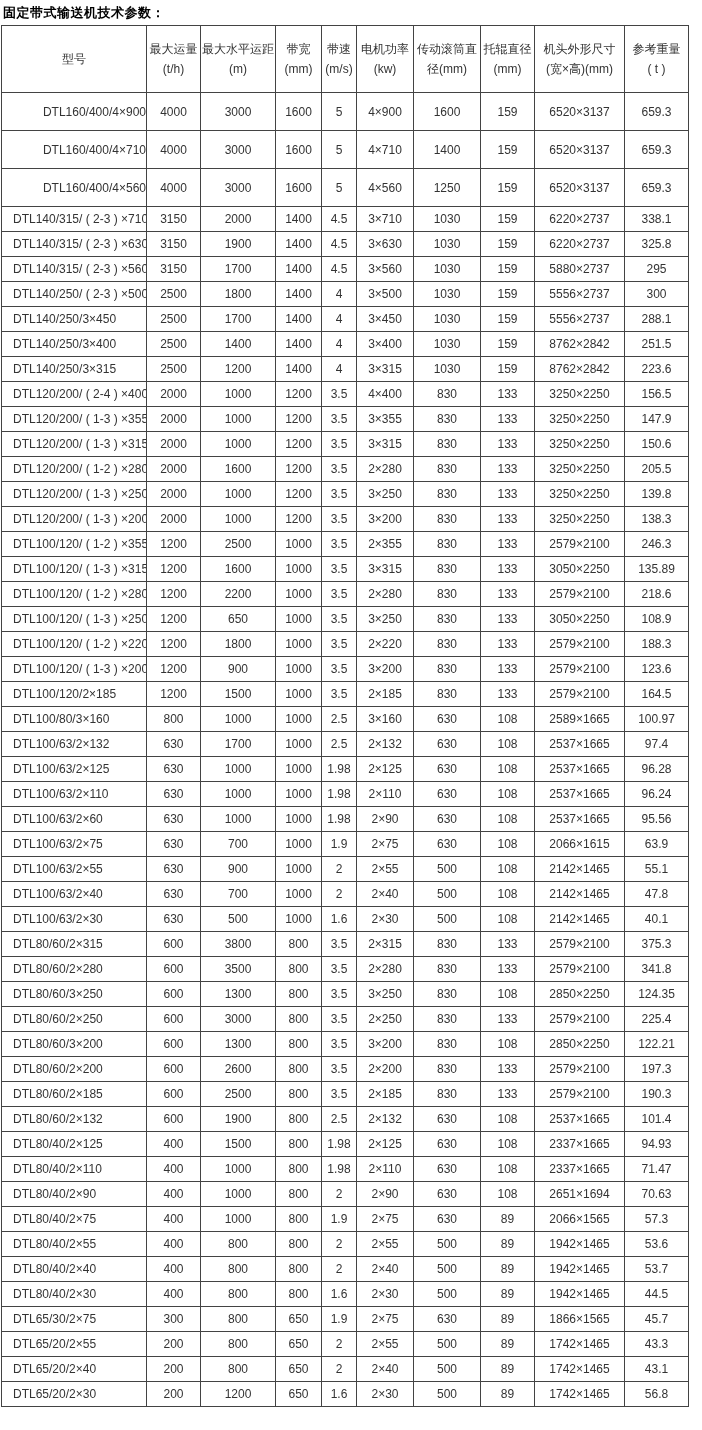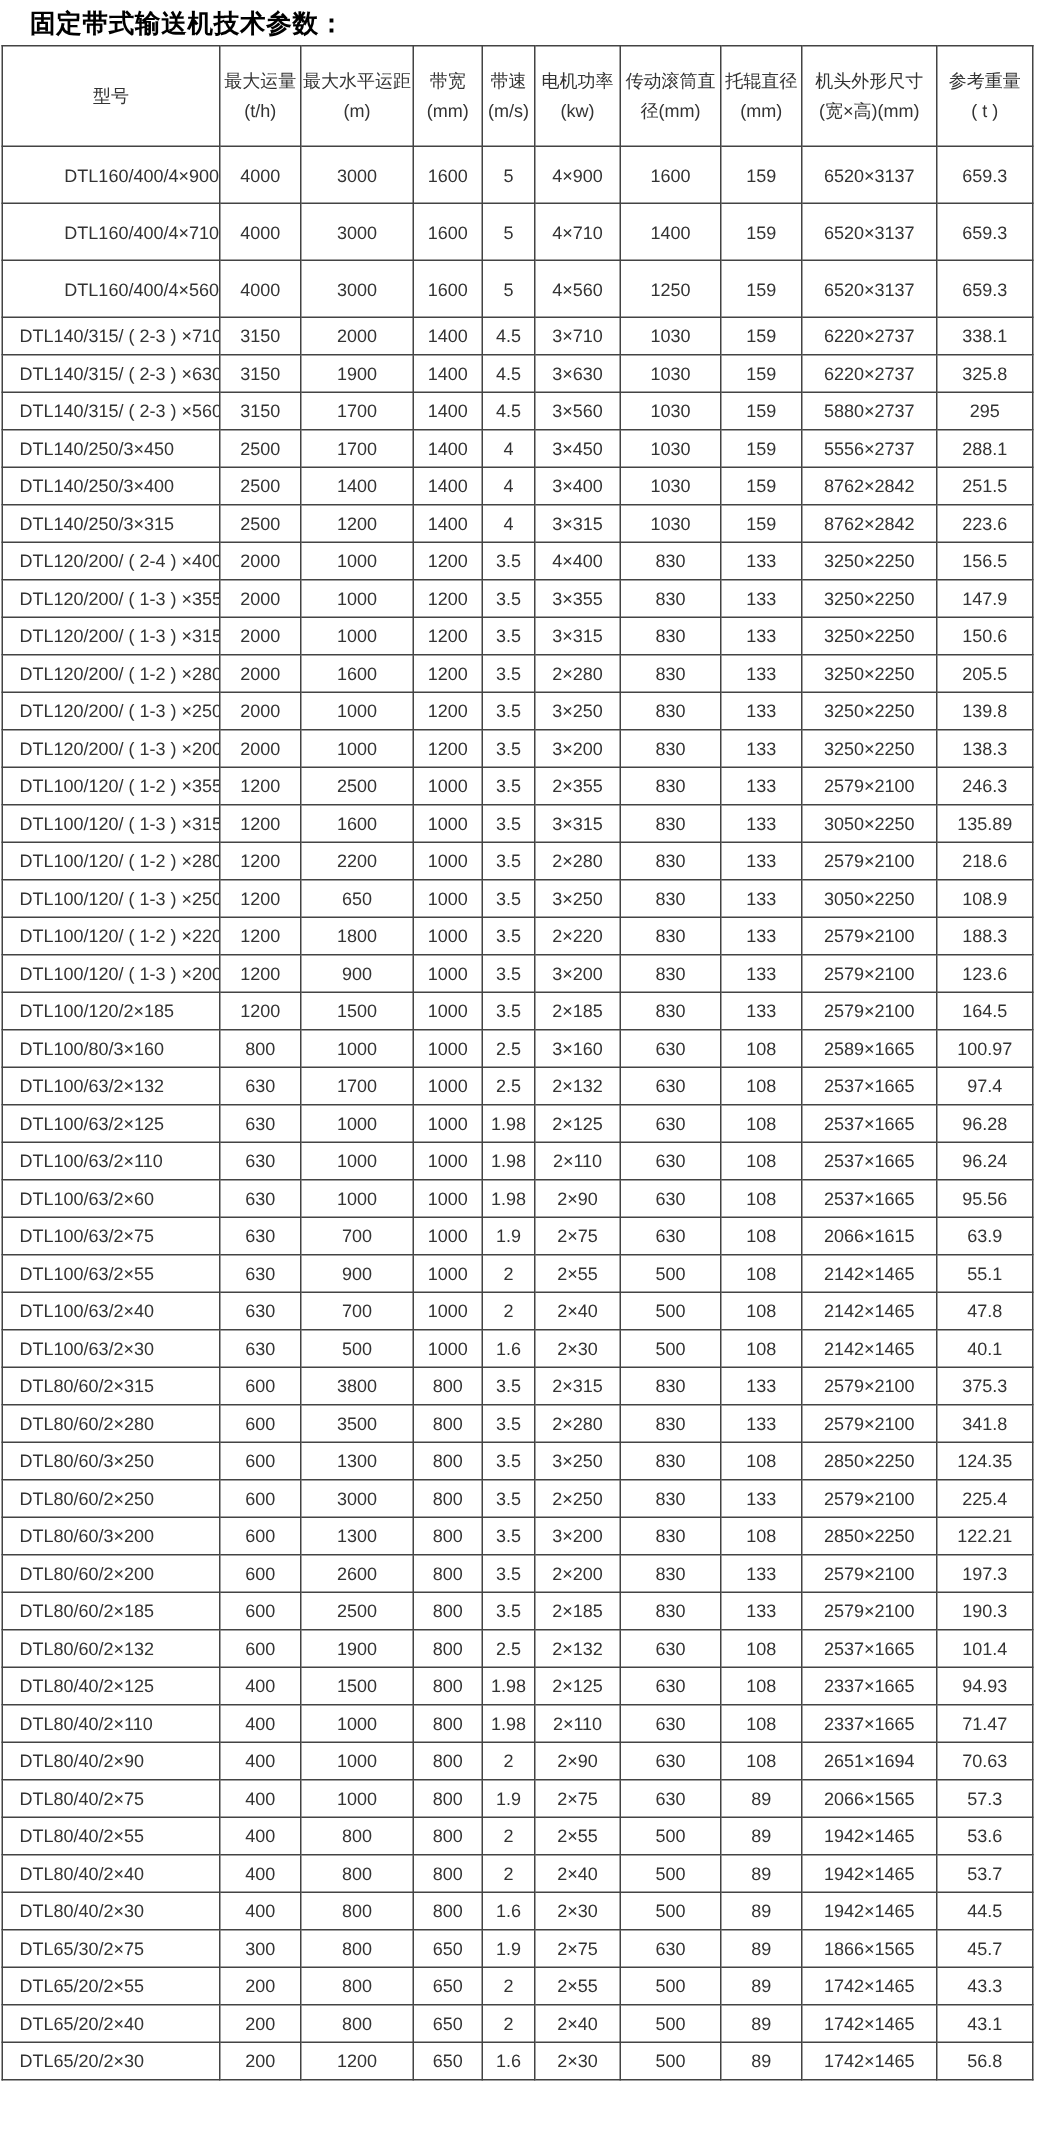--- a/index.html
+++ b/index.html
@@ -9,24 +9,24 @@
     width: 702px;
     font-family: "Liberation Sans", "DejaVu Sans", sans-serif;
   }
   .page {
     width: 702px;
     height: 1430px;
     background: #ffffff;
     overflow: hidden;
   }
   .title {
-    font-size: 17px;
+    font-size: 13px;
     font-weight: bold;
     color: #000000;
-    padding: 4px 0 3px 20px;
+    padding: 4px 0 3px 3px;
     letter-spacing: 0.5px;
   }
   table.spec {
     border-collapse: collapse;
     table-layout: fixed;
     margin-left: 1px;
     width: 687px;
   }
   table.spec th, table.spec td {
     border: 1px solid #434343;
@@ -189,20 +189,32 @@
           <td>1700</td>
           <td>1400</td>
           <td>4.5</td>
           <td>3×560</td>
           <td>1030</td>
           <td>159</td>
           <td>5880×2737</td>
           <td>295</td>
         </tr>
         <tr>
+          <td class="model">DTL140/250/ ( 2-3 ) ×500</td>
+          <td>2500</td>
+          <td>1800</td>
+          <td>1400</td>
+          <td>4</td>
+          <td>3×500</td>
+          <td>1030</td>
+          <td>159</td>
+          <td>5556×2737</td>
+          <td>300</td>
+        </tr>
+        <tr>
           <td class="model">DTL140/250/3×450</td>
           <td>2500</td>
           <td>1700</td>
           <td>1400</td>
           <td>4</td>
           <td>3×450</td>
           <td>1030</td>
           <td>159</td>
           <td>5556×2737</td>
           <td>288.1</td>

